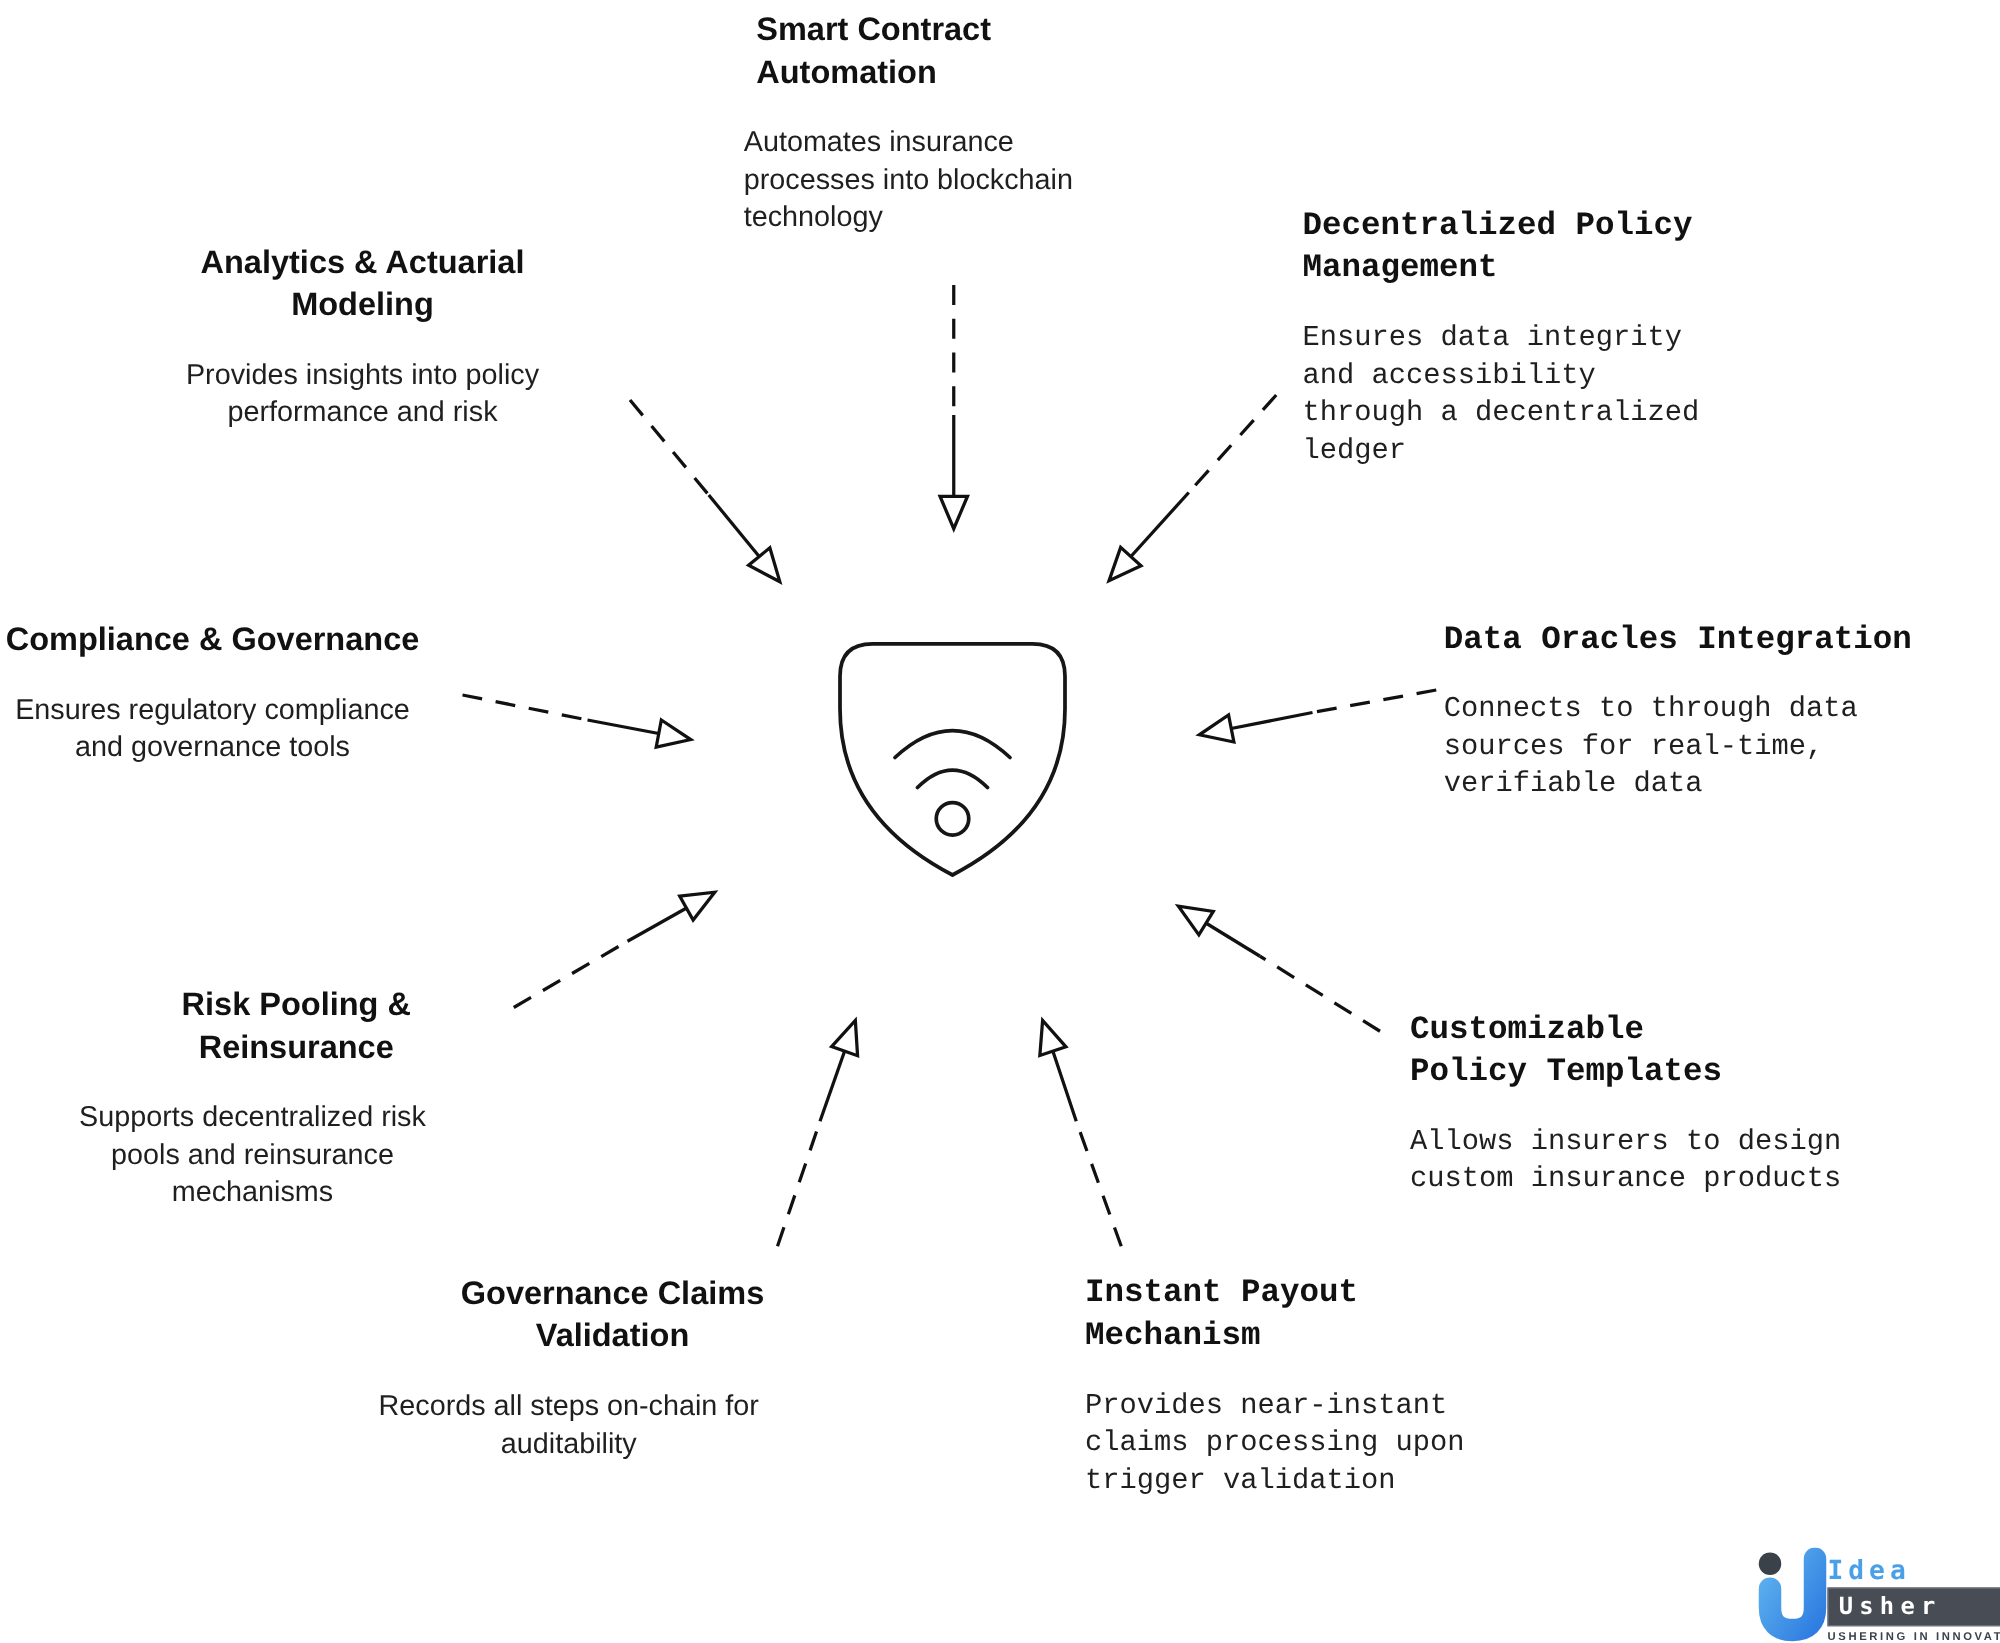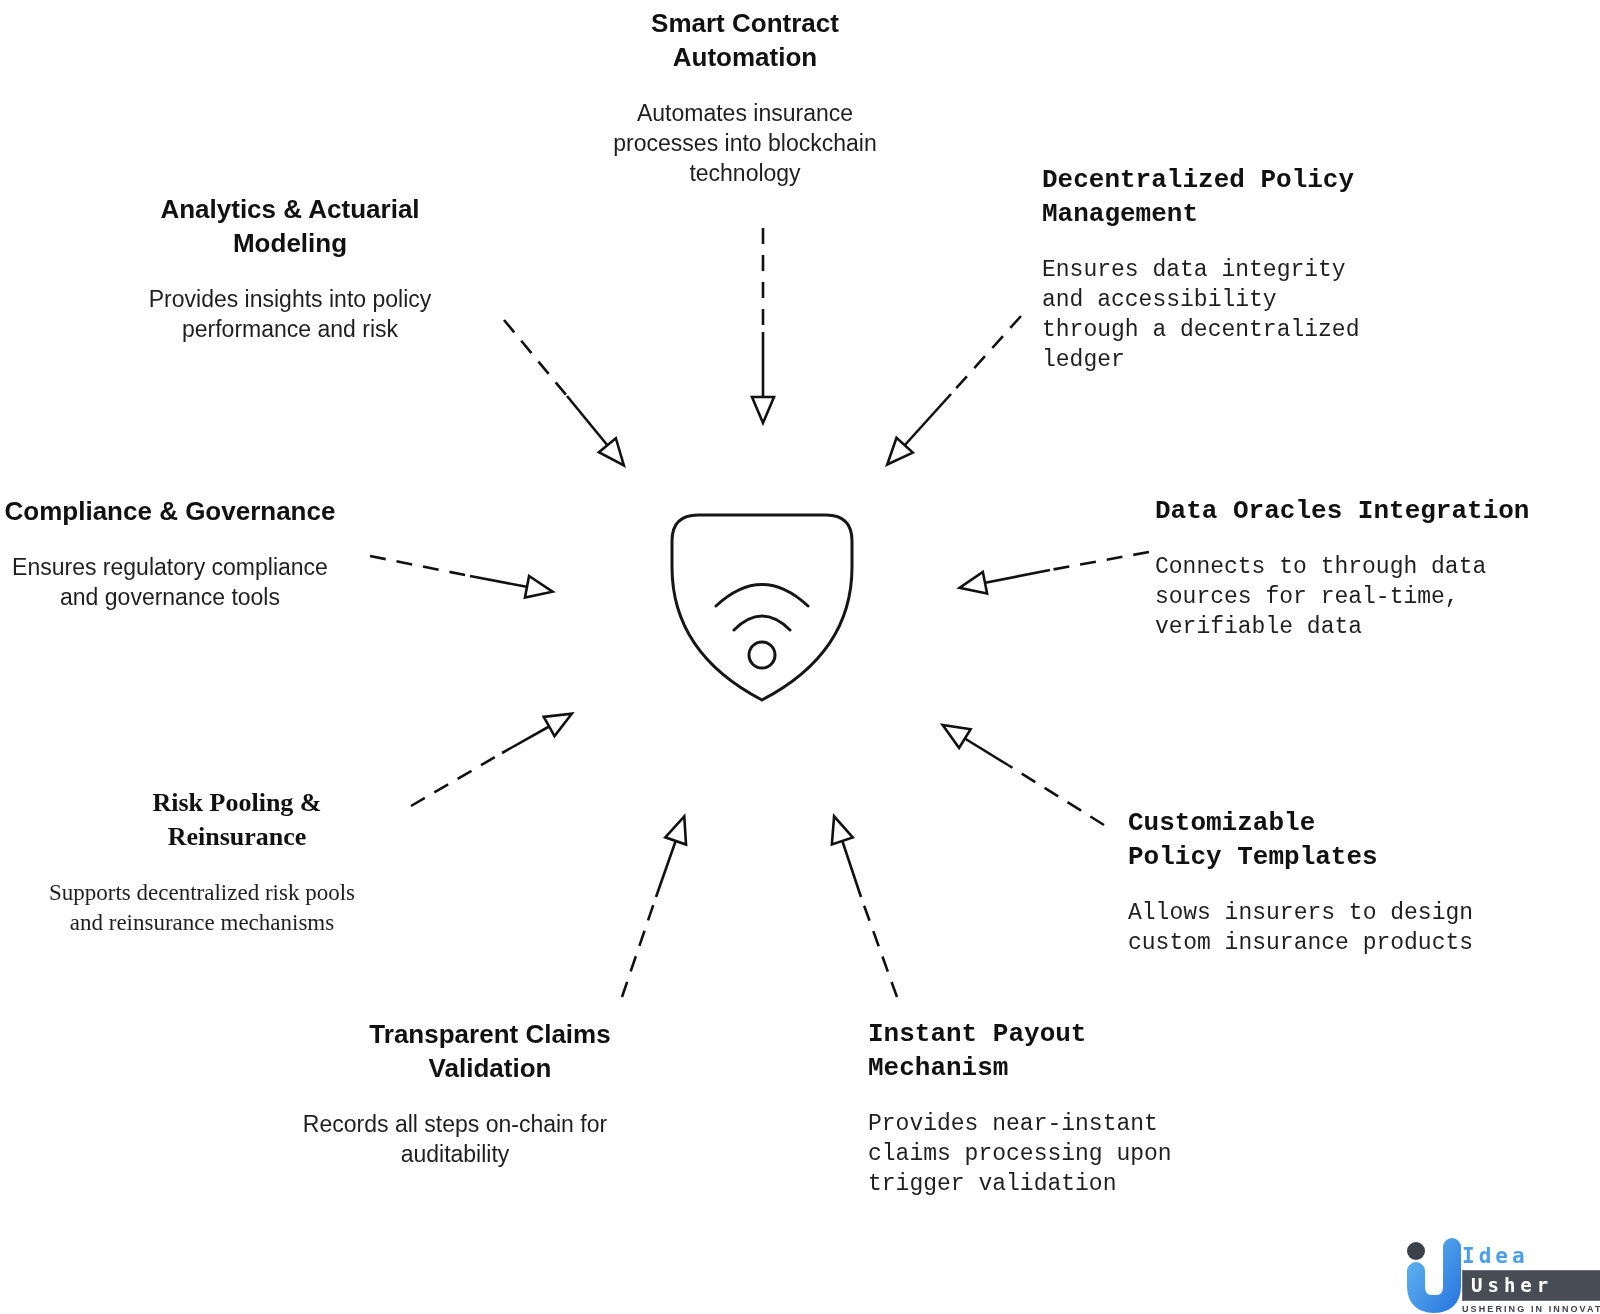--- a/index.html
+++ b/index.html
@@ -9,21 +9,21 @@
   }
   .feature{position:absolute;}
   .feature .title{
     margin:0;font-size:26px;font-weight:700;line-height:34px;color:#111111;
   }
   .feature .desc{
     margin:24px 0 0 0;font-size:23px;font-weight:400;line-height:30px;color:#1f1f1f;
   }
   .align-right{text-align:center;}
   .align-left{text-align:left;font-family:Liberation Mono, monospace;}
-  .align-center{text-align:center;}
+  .align-center{text-align:left;}
   .arrow-layer{position:absolute;left:0;top:0;pointer-events:none;}
   .center-icon{position:absolute;left:662px;top:503px;}
   
   .logo{position:absolute;left:1400px;top:1238px;width:200px;height:76px;display:flex;}
   .logo-mark{width:62px;height:76px;flex:0 0 auto;}
   .logo-text{flex:1;display:flex;flex-direction:column;justify-content:flex-start;padding-top:6px;}
   .logo-idea{
     color:#4aa0e8;font-family:"DejaVu Sans Mono",monospace;font-weight:700;
     font-size:21px;letter-spacing:4px;line-height:24px;
   }
@@ -113,32 +113,32 @@
 <div class="feature align-right" style="left:0px;top:494px;width:340px;">
   <h3 class="title">Compliance &amp; Governance</h3>
   <p class="desc">Ensures regulatory compliance and governance tools</p>
 </div>
 
 <div class="feature align-left" style="left:1155px;top:494px;width:390px;">
   <h3 class="title">Data Oracles Integration</h3>
   <p class="desc">Connects to through data sources for real-time, verifiable data</p>
 </div>
 
-<div class="feature align-right" style="left:37px;top:786px;width:330px;font-family:Liberation Serif, serif;">
+<div class="feature align-right" style="left:37px;top:786px;width:330px;">
   <h3 class="title" style="max-width:260px;margin:0 0 0 auto;">Risk Pooling &amp; Reinsurance</h3>
   <p class="desc">Supports decentralized risk pools and reinsurance mechanisms</p>
 </div>
 
 <div class="feature align-left" style="left:1128px;top:786px;width:365px;">
   <h3 class="title" style="max-width:280px;margin-top:20px;">Customizable Policy Templates</h3>
   <p class="desc">Allows insurers to design custom insurance products</p>
 </div>
 
 <div class="feature align-right" style="left:285px;top:1017px;width:340px;">
-  <h3 class="title" style="max-width:270px;margin:0 0 0 auto;">Transparent Claims Validation</h3>
+  <h3 class="title" style="max-width:270px;margin:0 0 0 auto;">Governance Claims Validation</h3>
   <p class="desc">Records all steps on-chain for auditability</p>
 </div>
 
 <div class="feature align-left" style="left:868px;top:1017px;width:380px;">
   <h3 class="title" style="max-width:250px;">Instant Payout Mechanism</h3>
   <p class="desc">Provides near-instant claims processing upon trigger validation</p>
 </div>
 
 <div class="logo">
   <div class="logo-mark">

